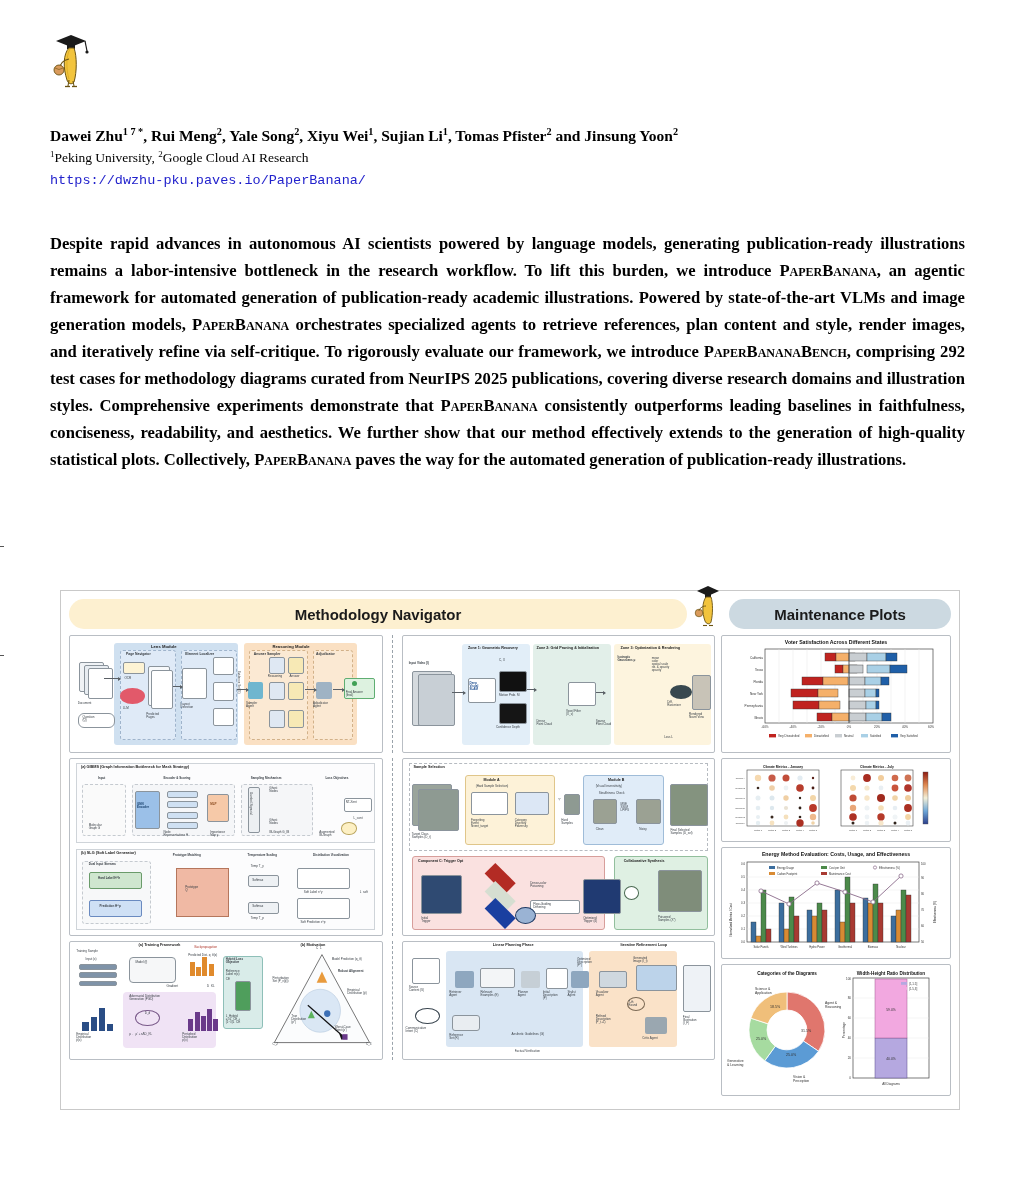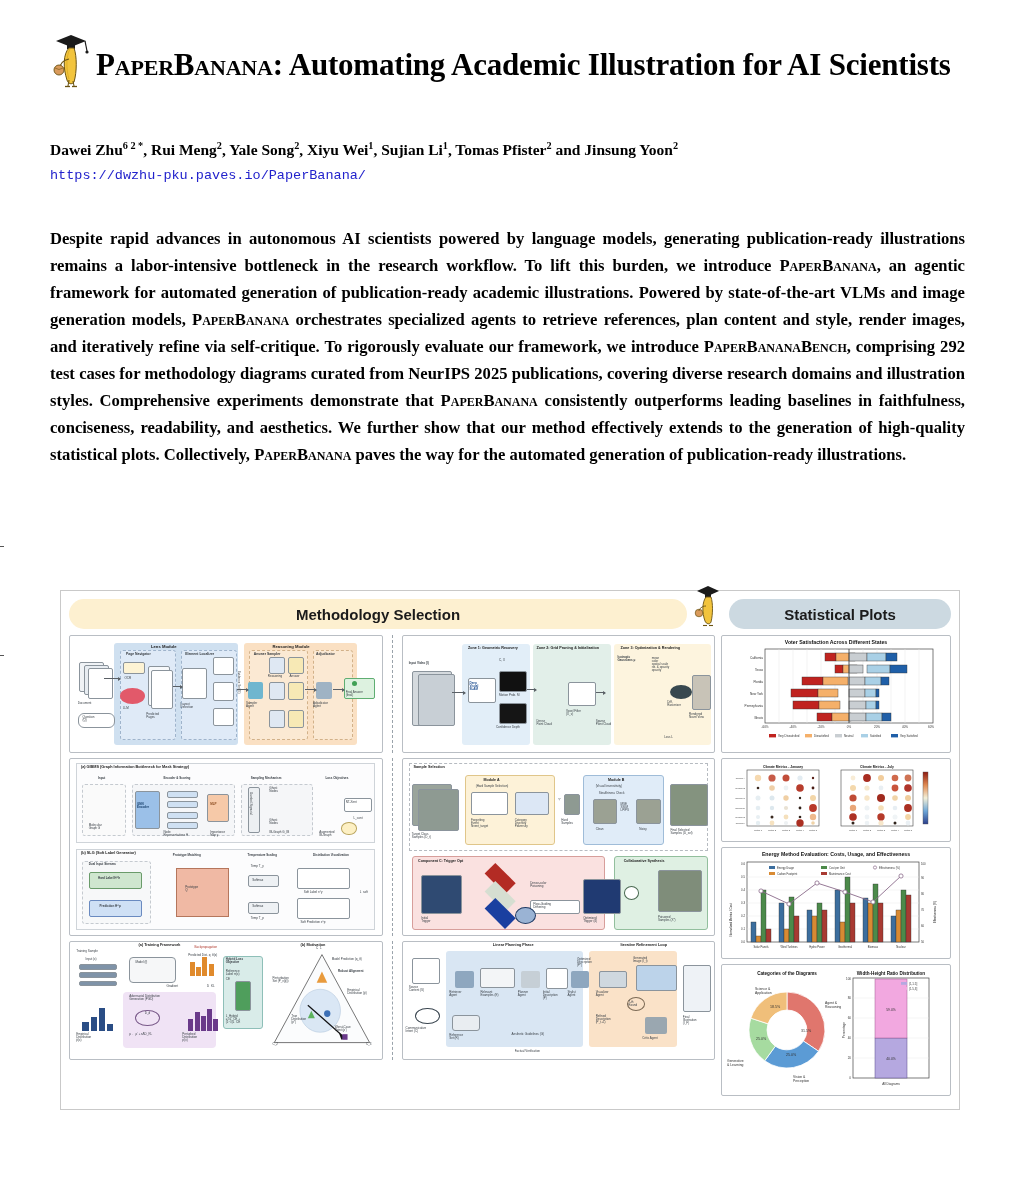--- a/index.html
+++ b/index.html
@@ -115,48 +115,50 @@
         <path d="M19 31 C13 32 10 36 10 40" fill="none" stroke="#6b5414" stroke-width="1.1"></path>
         <circle cx="9" cy="42" r="5" fill="#d99a5b" stroke="#6b5414" stroke-width="0.9"></circle>
         <path d="M5 40 Q9 43 13 40" fill="none" stroke="#6b5414" stroke-width="0.6"></path>
 
         <path d="M19 52 L18 58" stroke="#6b5414" stroke-width="1.1" fill="none"></path>
         <path d="M23 53 L24 58" stroke="#6b5414" stroke-width="1.1" fill="none"></path>
         <line x1="15" y1="58.5" x2="20" y2="58.5" stroke="#6b5414" stroke-width="1.3"></line>
         <line x1="22" y1="58.5" x2="27" y2="58.5" stroke="#6b5414" stroke-width="1.3"></line>
       </svg>
     </div>
-    <h1 class="title-text"><span class="sc">PaperBanana</span><span>: Automating Academic Illustration for AI Scientists</span></h1>
   </div>
 
   <div class="authors">
-    Dawei Zhu<sup>6 2 *</sup>, Rui Meng<sup>2</sup>, Yale Song<sup>2</sup>, Xiyu Wei<sup>1</sup>, Sujian Li<sup>1</sup>, Tomas Pfister<sup>2</sup> and Jinsung Yoon<sup>2</sup>
+    Dawei Zhu<sup>1 7 *</sup>, Rui Meng<sup>2</sup>, Yale Song<sup>2</sup>, Xiyu Wei<sup>1</sup>, Sujian Li<sup>1</sup>, Tomas Pfister<sup>2</sup> and Jinsung Yoon<sup>2</sup>
+  </div>
+  <div class="affil">
+    <sup>1</sup>Peking University, <sup>2</sup>Google Cloud AI Research
   </div>
   <div class="url">https://dwzhu-pku.paves.io/PaperBanana/</div>
 
   <div class="abstract">
     Despite rapid advances in autonomous AI scientists powered by language models, generating publication-ready illustrations remains a labor-intensive bottleneck in the research workflow. To lift this burden, we introduce <span class="sc">PaperBanana</span>, an agentic framework for automated generation of publication-ready academic illustrations. Powered by state-of-the-art VLMs and image generation models, <span class="sc">PaperBanana</span> orchestrates specialized agents to retrieve references, plan content and style, render images, and iteratively refine via self-critique. To rigorously evaluate our framework, we introduce <span class="sc">PaperBananaBench</span>, comprising 292 test cases for methodology diagrams curated from NeurIPS 2025 publications, covering diverse research domains and illustration styles. Comprehensive experiments demonstrate that <span class="sc">PaperBanana</span> consistently outperforms leading baselines in faithfulness, conciseness, readability, and aesthetics. We further show that our method effectively extends to the generation of high-quality statistical plots. Collectively, <span class="sc">PaperBanana</span> paves the way for the automated generation of publication-ready illustrations.
   </div>
 
   <div class="figure-box">
 
     <div class="fig-header">
-      <div class="hdr-pill hdr-method">Methodology Selection</div>
+      <div class="hdr-pill hdr-method">Methodology Navigator</div>
       <div class="hdr-banana">
         <svg width="30" height="46" viewBox="0 0 30 46" style="position:absolute;top:-10px;left:0;">
           <polygon points="4,10 15,5 26,10 15,15" fill="#1a1a1a"></polygon>
           <rect x="12" y="13" width="6" height="4" fill="#1a1a1a"></rect>
           <path d="M13 16 C9 21 9 32 12 40 C13 43 17 44 18 41 C20 33 20 22 18 16 Z" fill="#f2c43d" stroke="#6b5414" stroke-width="0.9"></path>
           <circle cx="6" cy="32" r="3.8" fill="#d99a5b" stroke="#6b5414" stroke-width="0.7"></circle>
           <path d="M13 25 C9 25 6 28 6 30" fill="none" stroke="#6b5414" stroke-width="0.9"></path>
           <line x1="10" y1="44.5" x2="14" y2="44.5" stroke="#6b5414" stroke-width="1.1"></line>
           <line x1="16" y1="44.5" x2="20" y2="44.5" stroke="#6b5414" stroke-width="1.1"></line>
         </svg>
       </div>
-      <div class="hdr-pill hdr-stats">Statistical Plots</div>
+      <div class="hdr-pill hdr-stats">Maintenance Plots</div>
     </div>
 
     <div class="fig-body">
 
       <div class="col-method">
 
         <div class="m-row" style="height:118px;">
 
           <div class="panel" style="flex:1 1 0;">
             <div class="zone" style="left:14%;top:6%;width:40%;height:88%;background:#cfe0f0;"></div>

